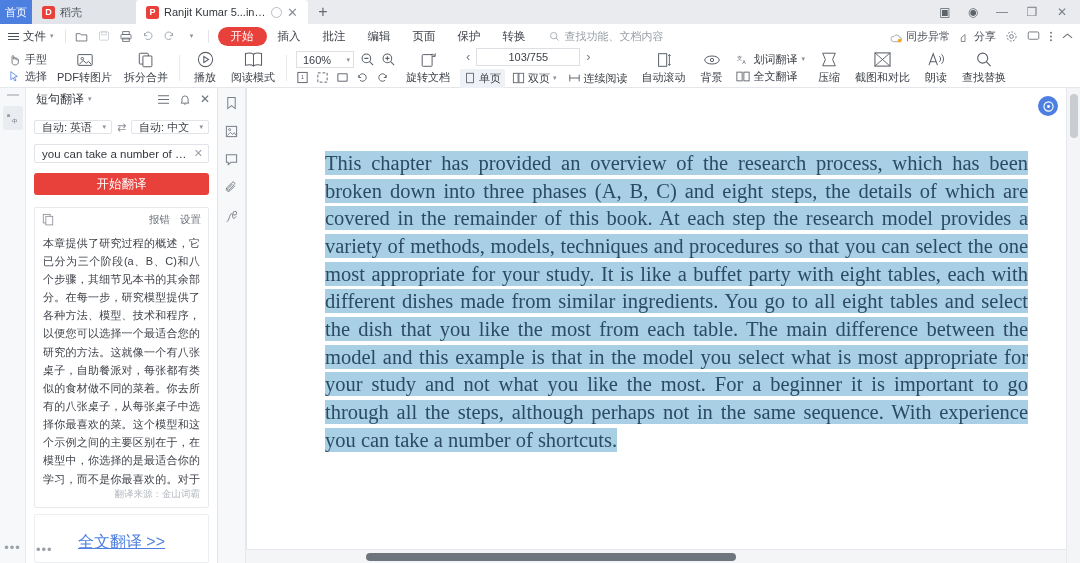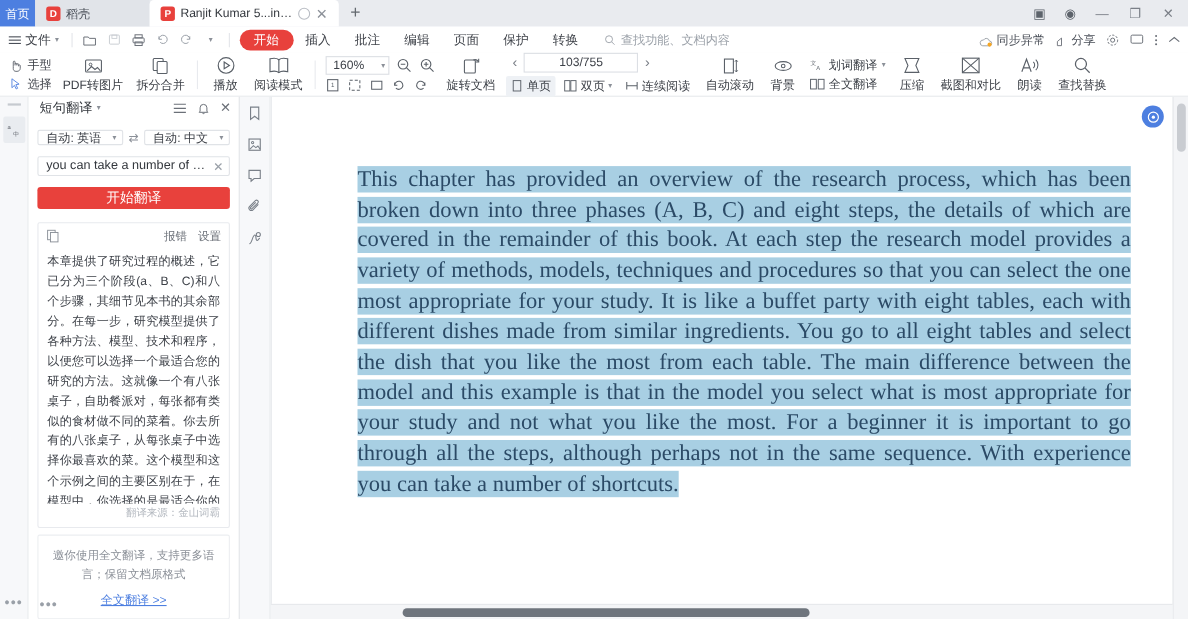--- a/index.html
+++ b/index.html
@@ -151,21 +151,21 @@
   .result-body {
     padding: 4px 8px 6px 8px; font-size: 11px; line-height: 1.65; color:#3d4148;
     text-align: justify; overflow:hidden;
   }
   .result-src { font-size: 9.5px; color:#b3b8bf; text-align:right; padding: 2px 8px 6px 8px; font-family: Liberation Mono, monospace; }
   .promo {
     margin: 6px 8px 0 8px; border:1px solid #eceef1; border-radius:2px;
     padding: 10px 8px 9px 8px; text-align:center;
   }
   .promo .t { font-size: 10.5px; color:#8b9098; line-height:1.6; }
-  .promo .l { font-size: 11px; color:#4d7fe0; margin-top: 7px; text-decoration: underline; }
+  .promo .l { font-size: 16px; color:#4d7fe0; margin-top: 7px; text-decoration: underline; }
   .panel .dots { position:absolute; left: 10px; bottom: 6px; color:#9aa0a8; font-size: 13px; letter-spacing:1px; }
 
   
   .docrail {
     width: 28px; background:#f7f8fa; border-right:1px solid #e7e9ec;
     display:flex; flex-direction:column; align-items:center; padding-top: 8px; gap: 15px;
     color:#7a8089;
   }
 
   
@@ -632,21 +632,20 @@
           <span class="links">
             <span>报错</span>
             <span>设置</span>
           </span>
         </div>
         <div class="result-body">本章提供了研究过程的概述，它已分为三个阶段(a、B、C)和八个步骤，其细节见本书的其余部分。在每一步，研究模型提供了各种方法、模型、技术和程序，以便您可以选择一个最适合您的研究的方法。这就像一个有八张桌子，自助餐派对，每张都有类似的食材做不同的菜着。你去所有的八张桌子，从每张桌子中选择你最喜欢的菜。这个模型和这个示例之间的主要区别在于，在模型中，你选择的是最适合你的学习，而不是你最喜欢的。对于一个初学者来说，完成所有的步骤是很重要的，尽管可能不是在相同的顺序中。有了经验，你可以采取许多快捷方式。</div>
         <div class="result-src">翻译来源：金山词霸</div>
       </div>
 
       <div class="promo">
-        <div class="t">邀你使用全文翻译，支持更多语言；保留文档原格式</div>
         <div class="l">全文翻译 &gt;&gt;</div>
       </div>
 
       <div class="dots">•••</div>
     </div>
 
     <div class="docrail">
       <span>
         <svg width="13" height="14" viewBox="0 0 14 15">
             <path d="M3 1.5h8v12L7 10.4l-4 3.1z" fill="none" stroke="#7a8089" stroke-width="1.1"></path>

